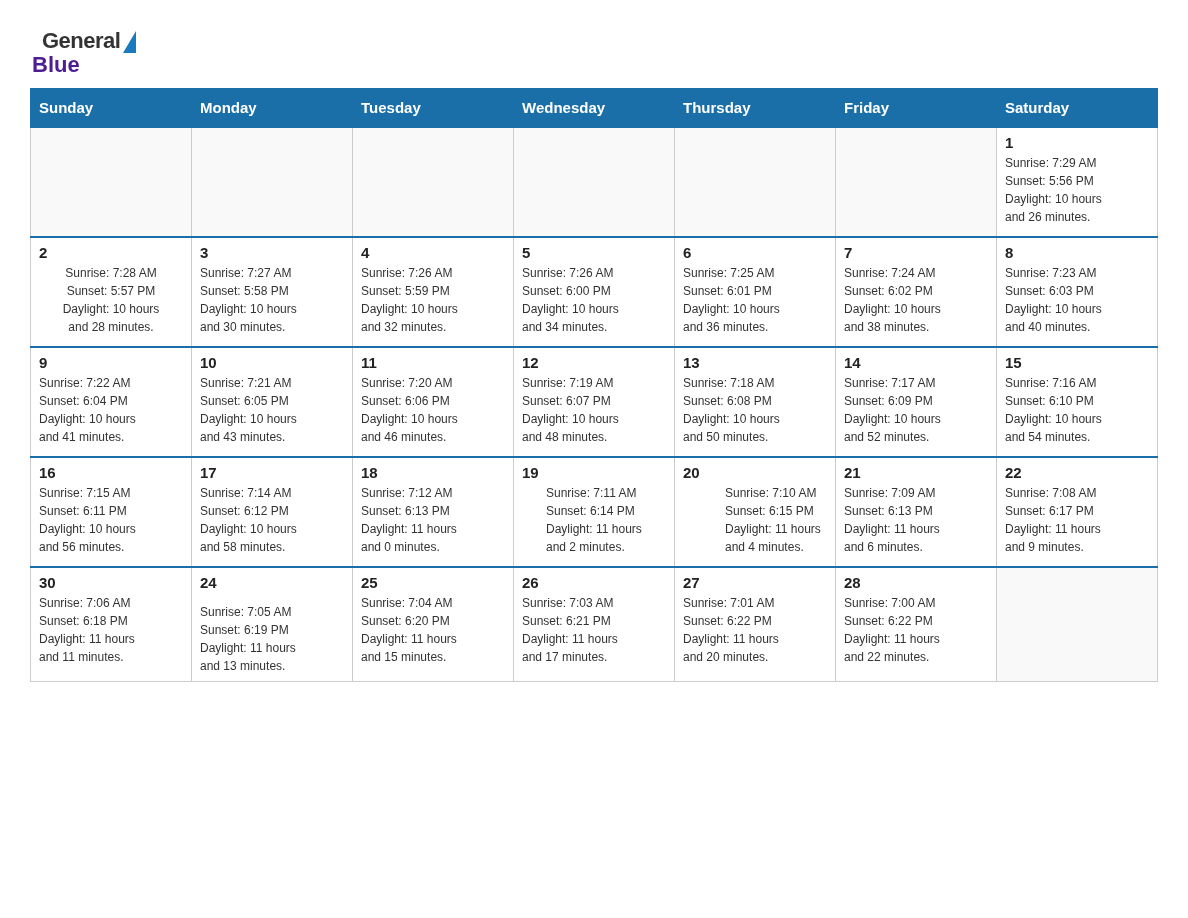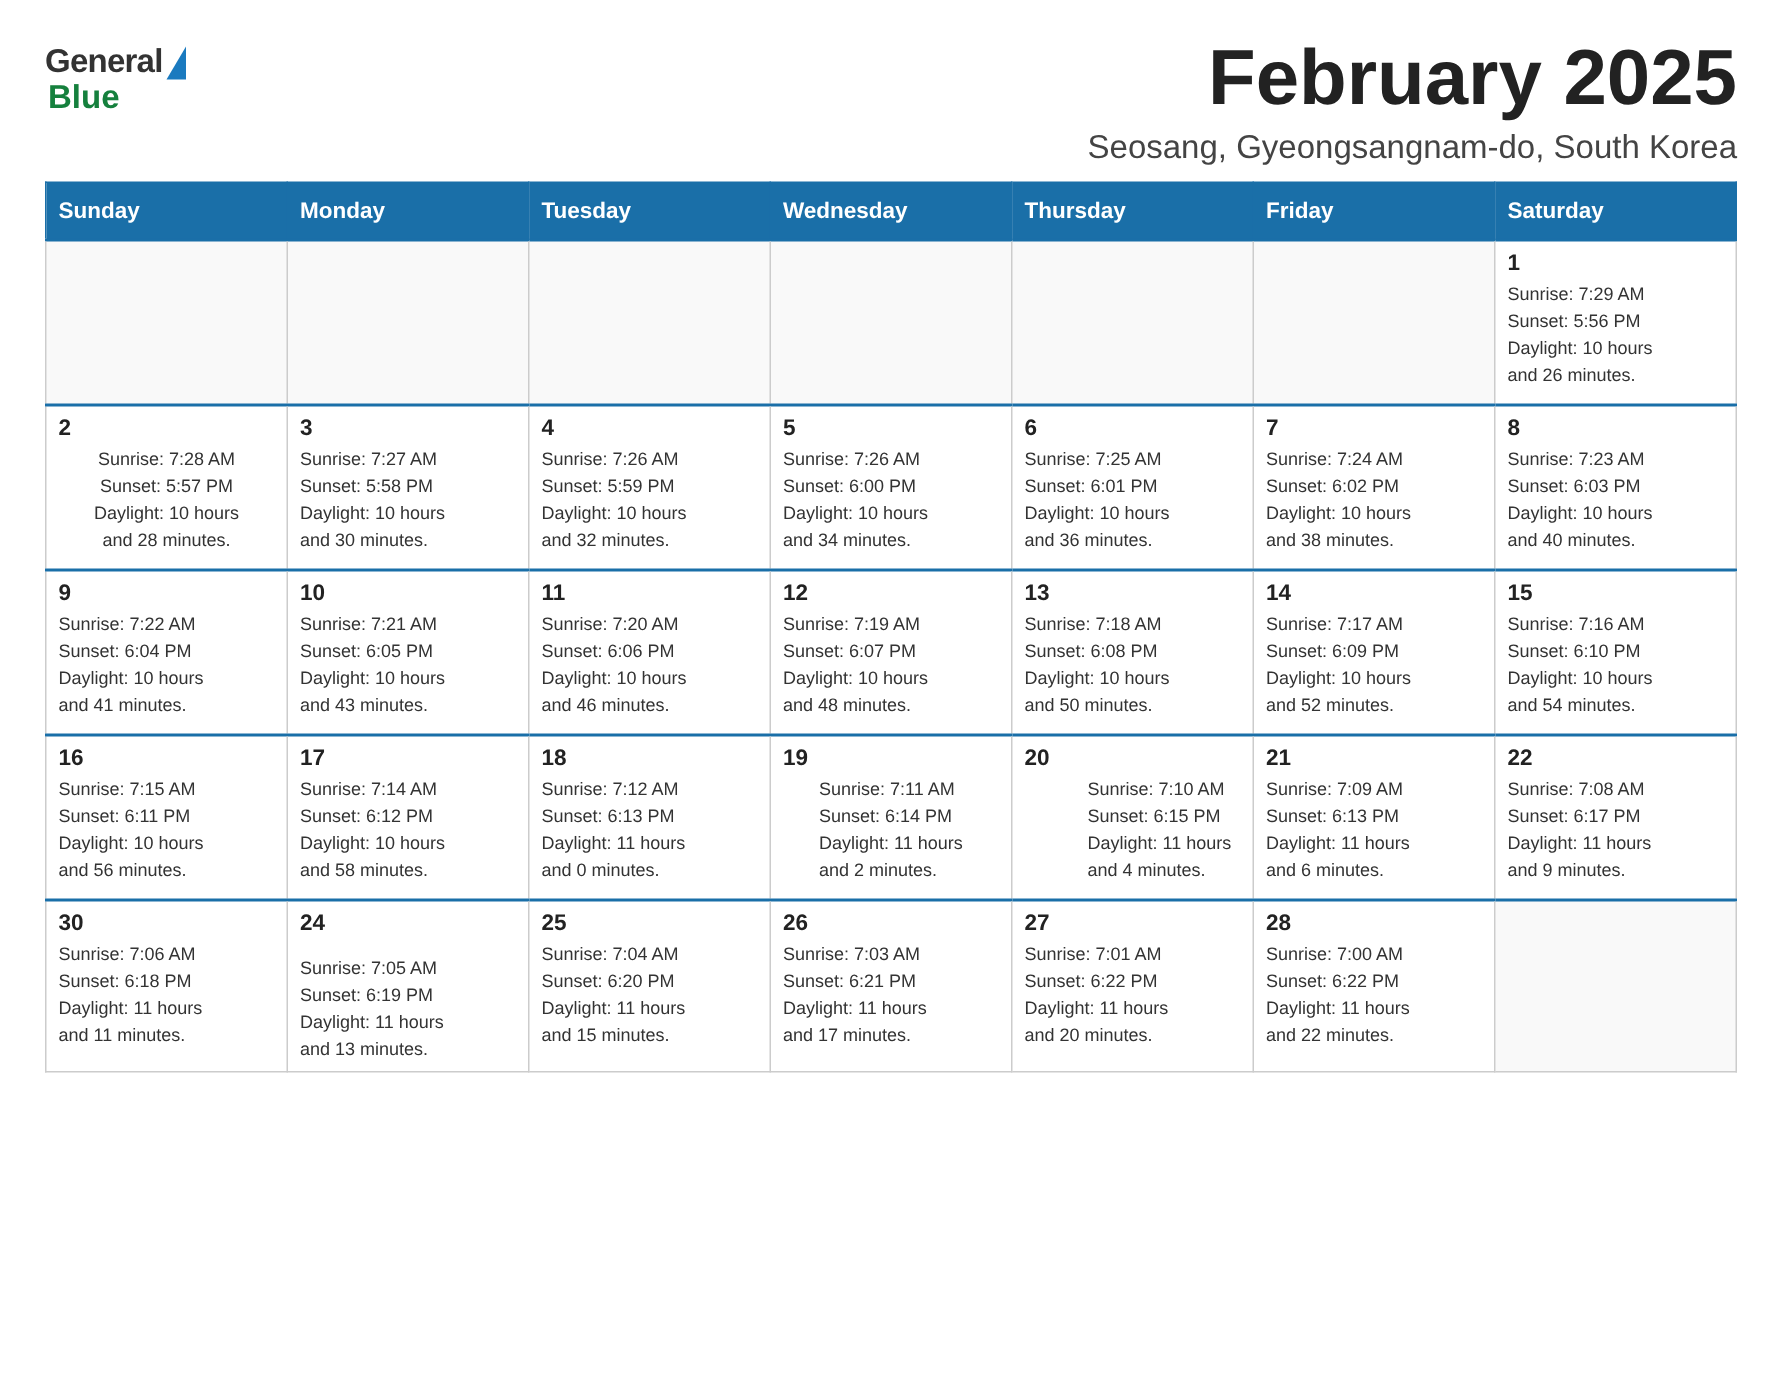--- a/index.html
+++ b/index.html
@@ -18,39 +18,40 @@
     }
     .logo {
       display: flex;
       flex-direction: column;
       align-items: flex-start;
       margin-top: 4px;
     }
     .logo-top {
       display: flex;
       align-items: center;
+      margin-left: 12px;
     }
     .logo-general {
       font-size: 22px;
       font-weight: bold;
       color: #333;
       letter-spacing: -0.5px;
     }
     .logo-triangle {
       width: 0;
       height: 0;
       border-left: 13px solid transparent;
       border-bottom: 22px solid #1a7abf;
       margin-left: 3px;
       margin-bottom: -2px;
     }
     .logo-blue {
       font-size: 22px;
       font-weight: bold;
-      color: #15803d;
+      color: #4c1d95;
       margin-top: -2px;
       padding-left: 2px;
     }
     .title-area {
       text-align: right;
     }
     .main-title {
       font-size: 52px;
       font-weight: bold;
       color: #222;
@@ -110,24 +111,20 @@
 </head>
 <body>
 
 <div class="header-area">
   <div class="logo">
     <div class="logo-top">
       <span class="logo-general">General</span>
       <div class="logo-triangle"></div>
     </div>
     <span class="logo-blue">Blue</span>
-  </div>
-  <div class="title-area">
-    <div class="main-title">February 2025</div>
-    <div class="subtitle">Seosang, Gyeongsangnam-do, South Korea</div>
   </div>
 </div>
 
 <table class="calendar-table">
   <thead>
     <tr>
     <th>Sunday</th>
         <th>Monday</th>
         <th>Tuesday</th>
         <th>Wednesday</th>

